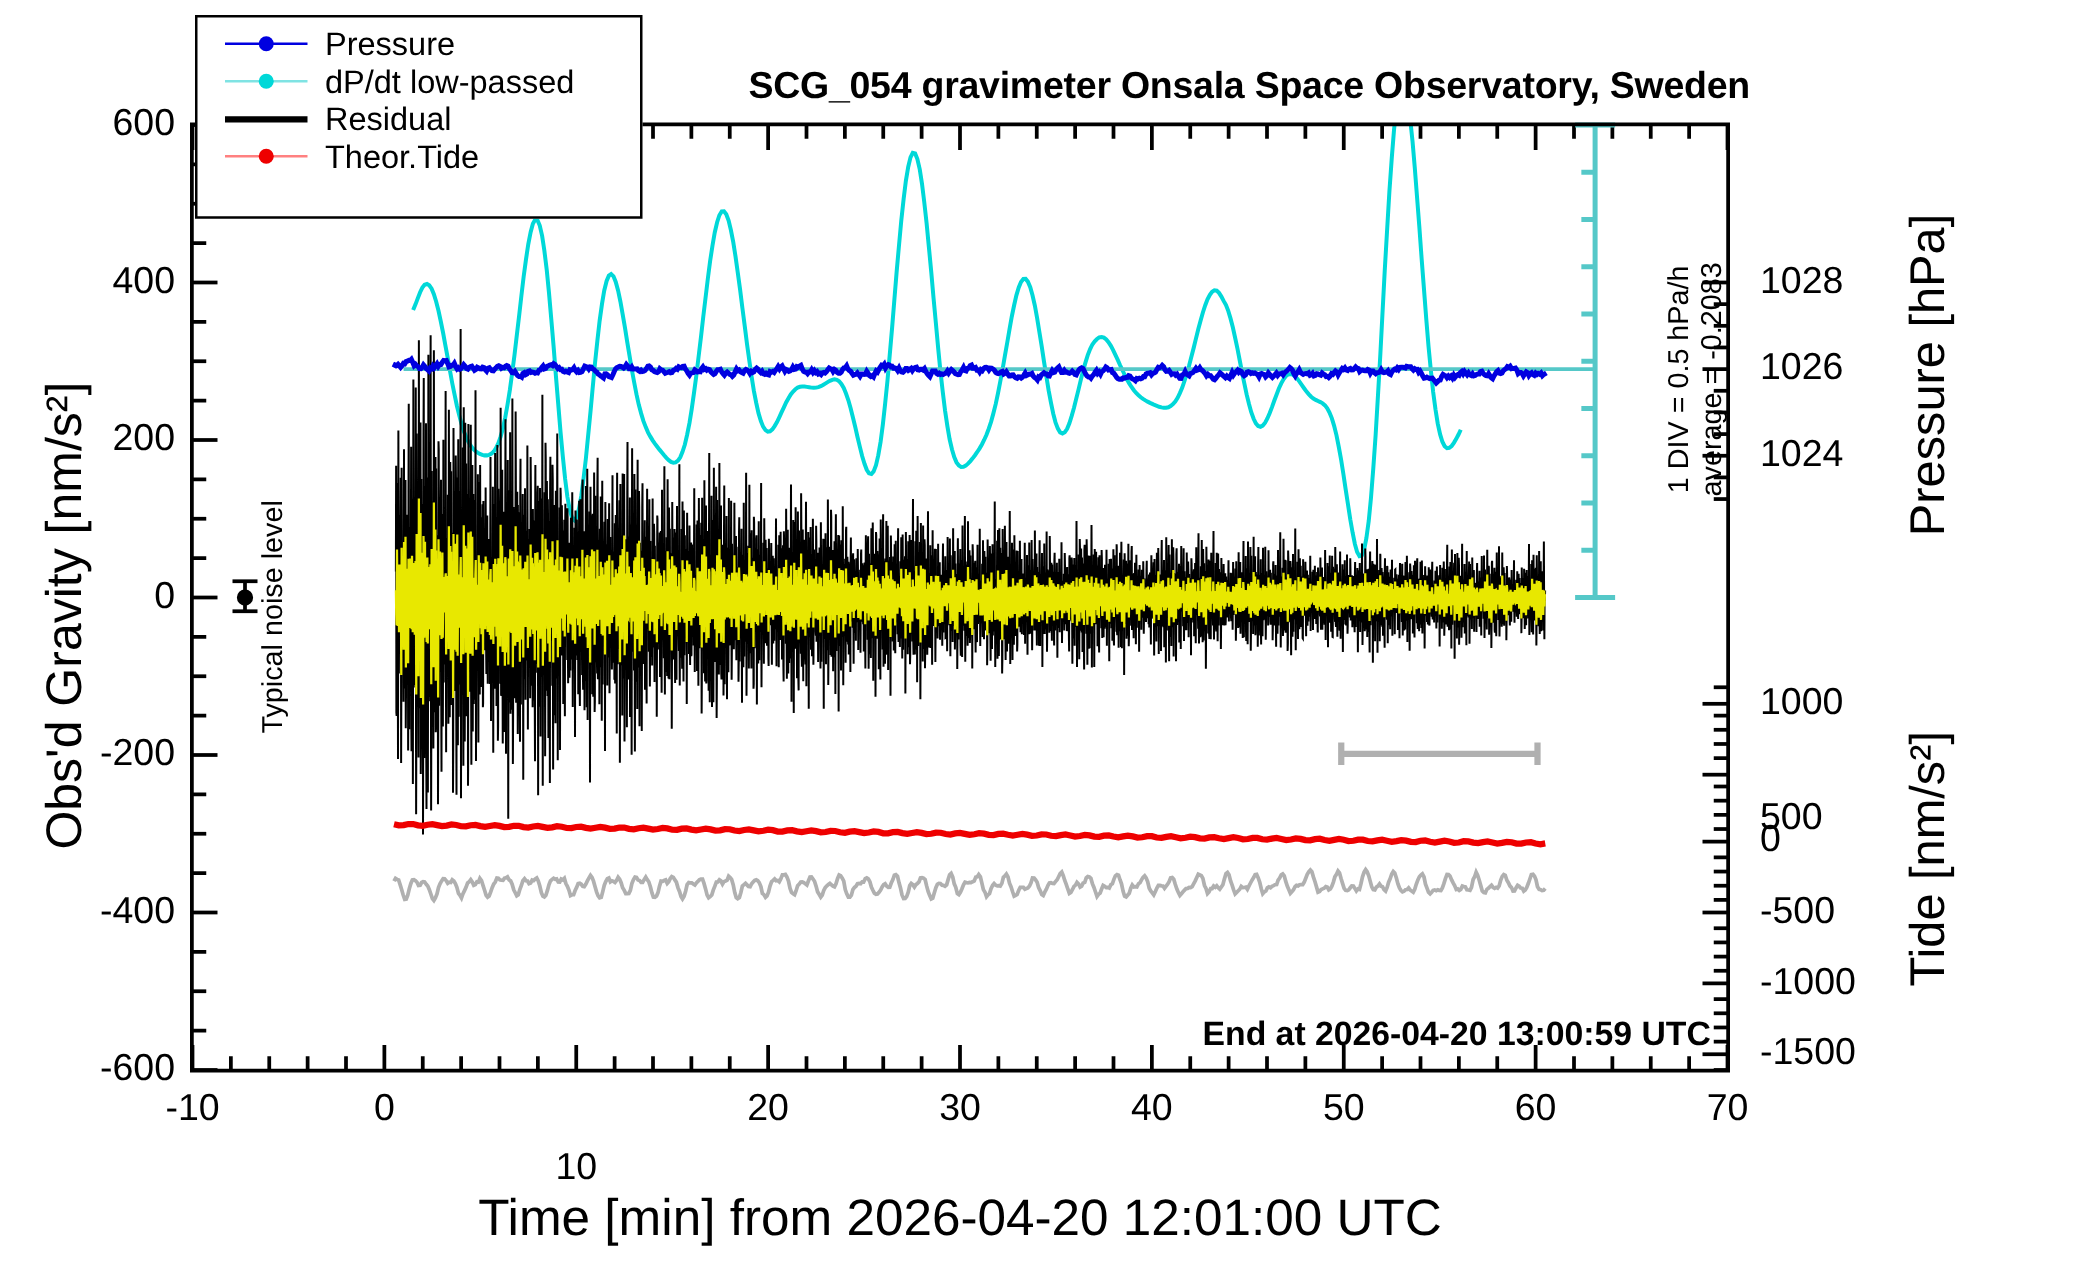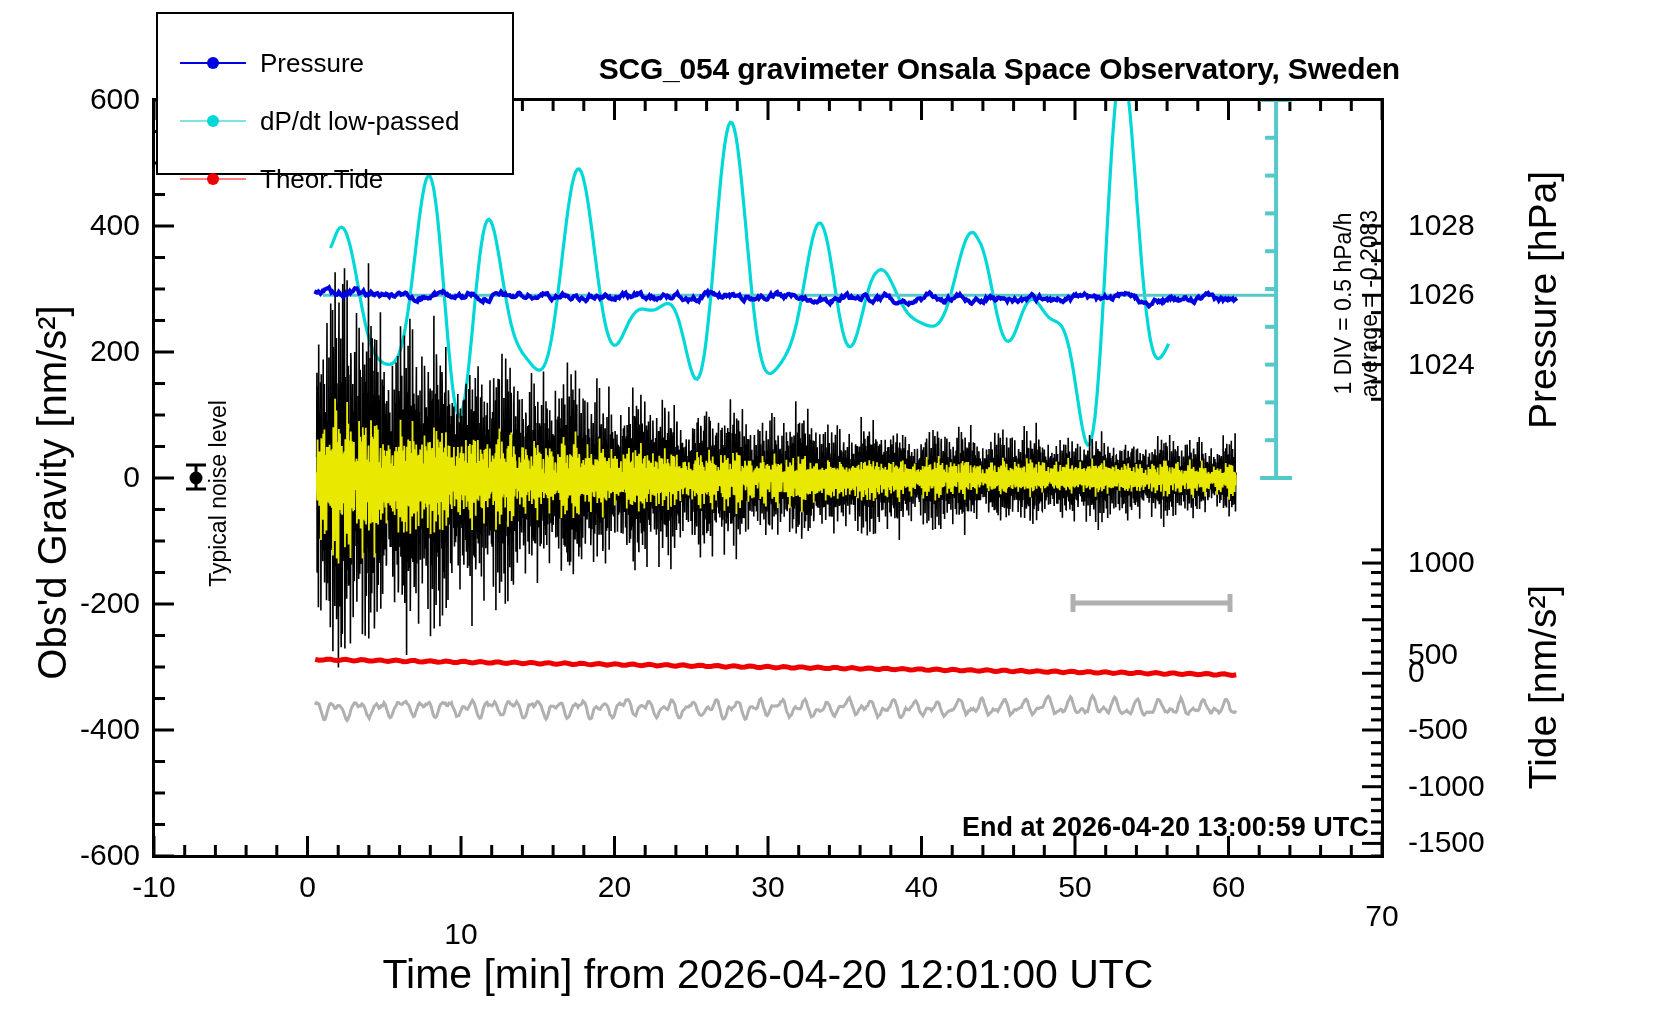--- a/index.html
+++ b/index.html
@@ -29,21 +29,21 @@
                transform:rotate(-90deg);transform-origin:center center;font-size:39px;}
 
   
   #chart-title{position:absolute;left:440px;top:52px;width:960px;text-align:right;
                font-size:30px;font-weight:bold;letter-spacing:-0.2px;white-space:nowrap;}
 
   
   #legend{position:absolute;left:156px;top:12px;width:358px;height:163px;
           background:#fff;border:2px solid #000;box-sizing:border-box;
           padding:6px 0 0 0;}
-  .leg-row{display:flex;align-items:center;height:30px;padding-left:22px;margin-top:28px;}
+  .leg-row{display:flex;align-items:center;height:30px;padding-left:22px;}
   .leg-sym{width:66px;height:20px;position:relative;margin-right:14px;flex:0 0 66px;}
   .leg-line{position:absolute;left:0;top:50%;width:66px;height:2px;margin-top:-1px;}
   .leg-line.thick{height:5px;margin-top:-2.5px;}
   .leg-dot{position:absolute;left:27px;top:50%;width:12px;height:12px;margin-top:-6px;
            border-radius:50%;}
   .leg-txt{font-size:26px;line-height:26px;white-space:nowrap;}
 
   
   .annot{position:absolute;font-size:26px;white-space:nowrap;color:#000;}
   #annot-noise{left:108px;top:480px;width:220px;text-align:center;font-size:23px;
@@ -278,20 +278,26 @@
     </div>
     <div class="leg-row">
       <span class="leg-sym">
         <span class="leg-line" style="background:#7fe3e3"></span>
         <span class="leg-dot" style="background:#00d8d8"></span>
       </span>
       <span class="leg-txt">dP/dt low-passed</span>
     </div>
     <div class="leg-row">
       <span class="leg-sym">
+        <span class="leg-line thick" style="background:#000000"></span>
+      </span>
+      <span class="leg-txt">Residual</span>
+    </div>
+    <div class="leg-row">
+      <span class="leg-sym">
         <span class="leg-line" style="background:#ff8080"></span>
         <span class="leg-dot" style="background:#ee0000"></span>
       </span>
       <span class="leg-txt">Theor.Tide</span>
     </div>
   </div>
 
   <div class="axis-title" id="ytitle-left">Obs'd Gravity [nm/s²]</div>
   <div class="axis-title" id="xtitle">Time [min] from 2026-04-20 12:01:00 UTC</div>
   <div class="axis-title" id="ytitle-press">Pressure [hPa]</div>
@@ -308,21 +314,21 @@
     </div>
   <div id="labels-bottom">
       <div class="tlab xlab" style="left: 84px; top: 872px; width: 140px;">-10</div>
       <div class="tlab xlab" style="left: 237.5px; top: 872px; width: 140px;">0</div>
       <div class="tlab xlab" style="left: 391px; top: 872px; width: 140px; margin-top: 47px;">10</div>
       <div class="tlab xlab" style="left: 544.5px; top: 872px; width: 140px;">20</div>
       <div class="tlab xlab" style="left: 698px; top: 872px; width: 140px;">30</div>
       <div class="tlab xlab" style="left: 851.5px; top: 872px; width: 140px;">40</div>
       <div class="tlab xlab" style="left: 1005px; top: 872px; width: 140px;">50</div>
       <div class="tlab xlab" style="left: 1158.5px; top: 872px; width: 140px;">60</div>
-      <div class="tlab xlab" style="left: 1312px; top: 872px; width: 140px; margin-top: 29px;">70</div>
+      <div class="tlab xlab" style="left: 1312px; top: 872px; width: 140px;">70</div>
     </div>
   <div id="labels-press">
       <div class="tlab ylab-right" style="left: 1408px; top: 210px; width: 140px;">1028</div>
       <div class="tlab ylab-right" style="left: 1408px; top: 279.3px; width: 140px;">1026</div>
       <div class="tlab ylab-right" style="left: 1408px; top: 348.6px; width: 140px;">1024</div>
     </div>
   <div id="labels-tide">
       <div class="tlab ylab-right" style="left: 1408px; top: 547.05px; width: 160px;">1000</div>
       <div class="tlab ylab-right" style="left: 1408px; top: 639px; width: 160px;">500</div>
       <div class="tlab ylab-right" style="left: 1408px; top: 657.3px; width: 160px;">0</div>

